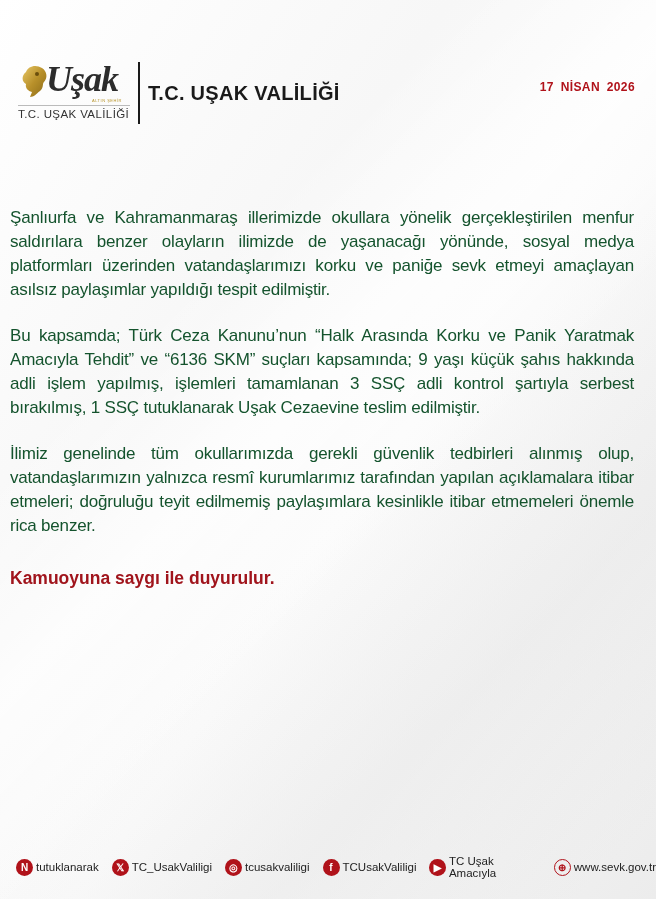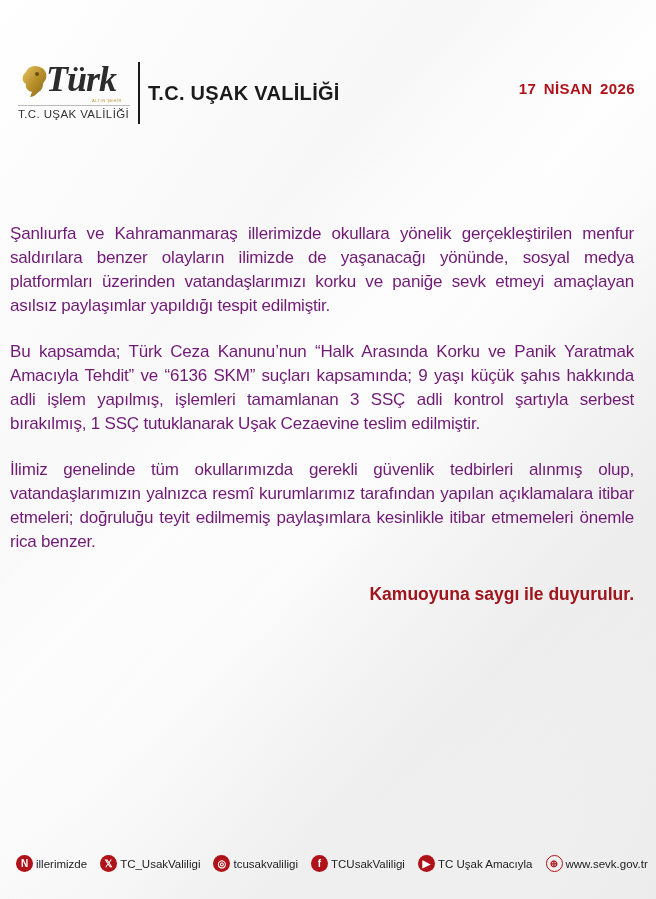--- a/index.html
+++ b/index.html
@@ -22,25 +22,25 @@
       position: absolute; left: 28px; top: -4px; font-family: "Liberation Serif", serif;
       font-style: italic; font-weight: bold; font-size: 36px; color: #2c2c2c; letter-spacing: -1px;
     }
     .logo-tag { position: absolute; left: 74px; top: 36px; font-size: 4px; color: #b9962e; letter-spacing: 0.5px; }
     .logo-bottom { position: absolute; left: 0; top: 43px; font-size: 11.5px; color: #333; letter-spacing: 0.4px; border-top: 1px solid #bbb; padding-top: 2px; width: 112px; }
     .divider { width: 2px; height: 62px; background: #1a1a1a; margin: 0 8px 0 8px; }
     .titles { display: flex; flex-direction: column; }
     .title-main { font-weight: bold; font-size: 20px; color: #1a1a1a; letter-spacing: 0.3px; line-height: 24px; }
     .title-sub { font-size: 19px; color: #333; letter-spacing: 0.3px; line-height: 24px; }
     .date {
-      position: absolute; right: 21px; top: 80px; color: #b0121a; font-weight: bold; font-size: 15px; letter-spacing: 0.4px; word-spacing: 3px;
+      position: absolute; right: 21px; top: 80px; color: #b0121a; font-weight: bold; font-size: 12px; letter-spacing: 0.4px; word-spacing: 3px;
     }
     .content { position: absolute; left: 10px; top: 206px; width: 624px; font-family: "Liberation Sans", sans-serif; }
-    .para { font-size: 17px; line-height: 24px; text-align: justify; margin: 16px 0 22px 0; color: #701a75; letter-spacing: -0.2px; }
-    .closing { font-size: 17.5px; font-weight: bold; color: #a0141c; margin-top: 30px; text-align: right; }
+    .para { font-size: 17px; line-height: 24px; text-align: justify; margin: 0 0 22px 0; color: #14532d; letter-spacing: -0.2px; }
+    .closing { font-size: 17.5px; font-weight: bold; color: #a0141c; margin-top: 30px; }
     .footer { position: absolute; left: 16px; top: 855px; display: flex; align-items: center; gap: 13px; }
     .social { display: flex; align-items: center; gap: 3px; font-size: 11.5px; color: #222; }
     .ico {
       width: 17px; height: 17px; border-radius: 50%; background: #b0121a; color: #fff;
       display: inline-flex; align-items: center; justify-content: center; font-size: 10px; font-weight: bold;
     }
     .ico.outline { background: transparent; color: #b0121a; border: 1.5px solid #b0121a; width: 15px; height: 15px; }
   </style>
 </head>
 <body>
@@ -53,21 +53,21 @@
       <defs>
         <linearGradient id="gold" x1="0" y1="0" x2="1" y2="1">
           <stop offset="0" stop-color="#e8c766"></stop>
           <stop offset="0.5" stop-color="#b8902a"></stop>
           <stop offset="1" stop-color="#8a6a18"></stop>
         </linearGradient>
       </defs>
       <path d="M6 8 C8 2 16 0 22 4 C27 7 28 14 24 18 C22 20 24 24 20 27 C16 30 14 33 10 33 L12 28 C8 27 5 24 6 20 C2 18 1 12 6 8 Z" fill="url(#gold)"></path>
       <circle cx="17" cy="10" r="2" fill="#6a4e0c"></circle>
     </svg>
-    <span class="logo-word">Türk</span>
+    <span class="logo-word">Uşak</span>
     <span class="logo-tag">ALTIN ŞEHİR</span>
     <span class="logo-bottom">T.C. UŞAK VALİLİĞİ</span>
   </div>
   <div class="divider"></div>
   <div class="titles">
     <span class="title-main">T.C. UŞAK VALİLİĞİ</span>
   </div>
 </div>
 
 <div class="date">17  NİSAN 2026</div>
@@ -75,21 +75,21 @@
 <div class="content">
   <p class="para">Şanlıurfa ve Kahramanmaraş illerimizde okullara yönelik gerçekleştirilen menfur saldırılara benzer olayların ilimizde de yaşanacağı yönünde, sosyal medya platformları üzerinden vatandaşlarımızı korku ve paniğe sevk etmeyi amaçlayan asılsız paylaşımlar yapıldığı tespit edilmiştir.</p>
   <p class="para">Bu kapsamda; Türk Ceza Kanunu’nun “Halk Arasında Korku ve Panik Yaratmak Amacıyla Tehdit” ve “6136 SKM” suçları kapsamında; 9 yaşı küçük şahıs hakkında adli işlem yapılmış, işlemleri tamamlanan 3 SSÇ adli kontrol şartıyla serbest bırakılmış, 1 SSÇ tutuklanarak Uşak Cezaevine teslim edilmiştir.</p>
   <p class="para">İlimiz genelinde tüm okullarımızda gerekli güvenlik tedbirleri alınmış olup, vatandaşlarımızın yalnızca resmî kurumlarımız tarafından yapılan açıklamalara itibar etmeleri; doğruluğu teyit edilmemiş paylaşımlara kesinlikle itibar etmemeleri önemle rica benzer.</p>
   <div class="closing">Kamuoyuna saygı ile duyurulur.</div>
 </div>
 
 <div class="footer">
   <div class="social">
     <span class="ico">N</span>
-    <span>illerimizde</span>
+    <span>tutuklanarak</span>
   </div>
   <div class="social">
     <span class="ico">𝕏</span>
     <span>TC_UsakValiligi</span>
   </div>
   <div class="social">
     <span class="ico">◎</span>
     <span>tcusakvaliligi</span>
   </div>
   <div class="social">

